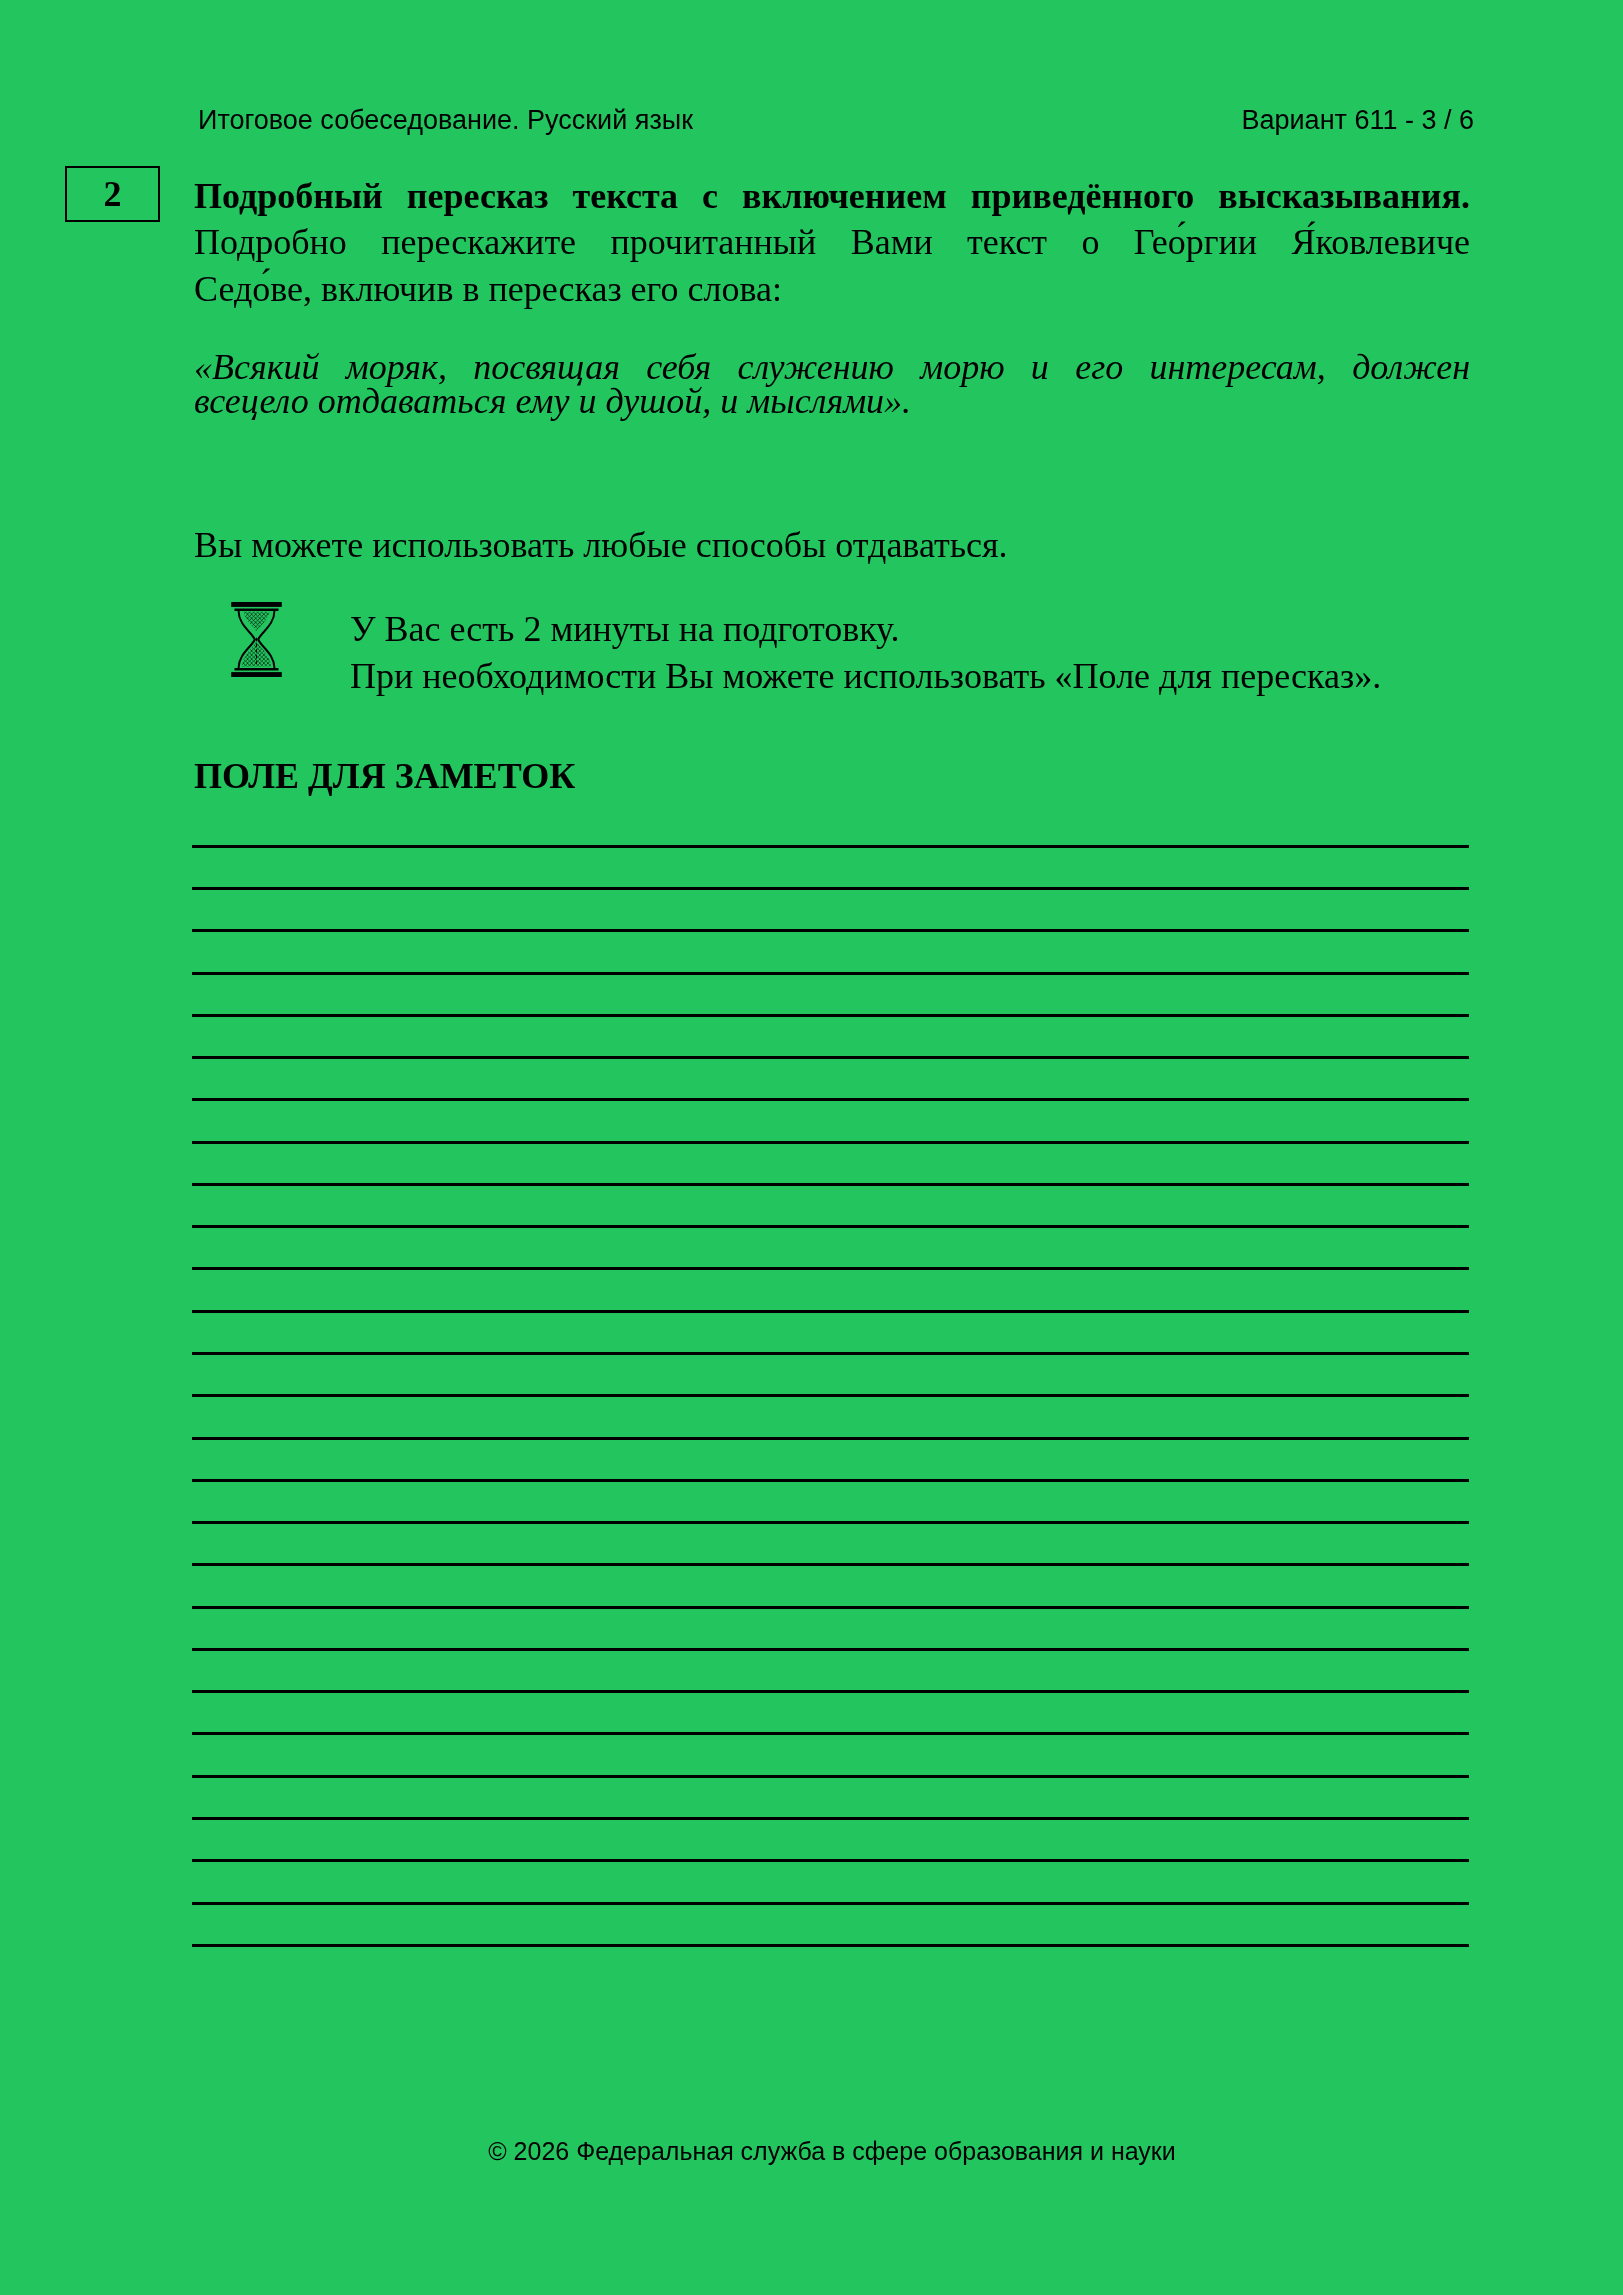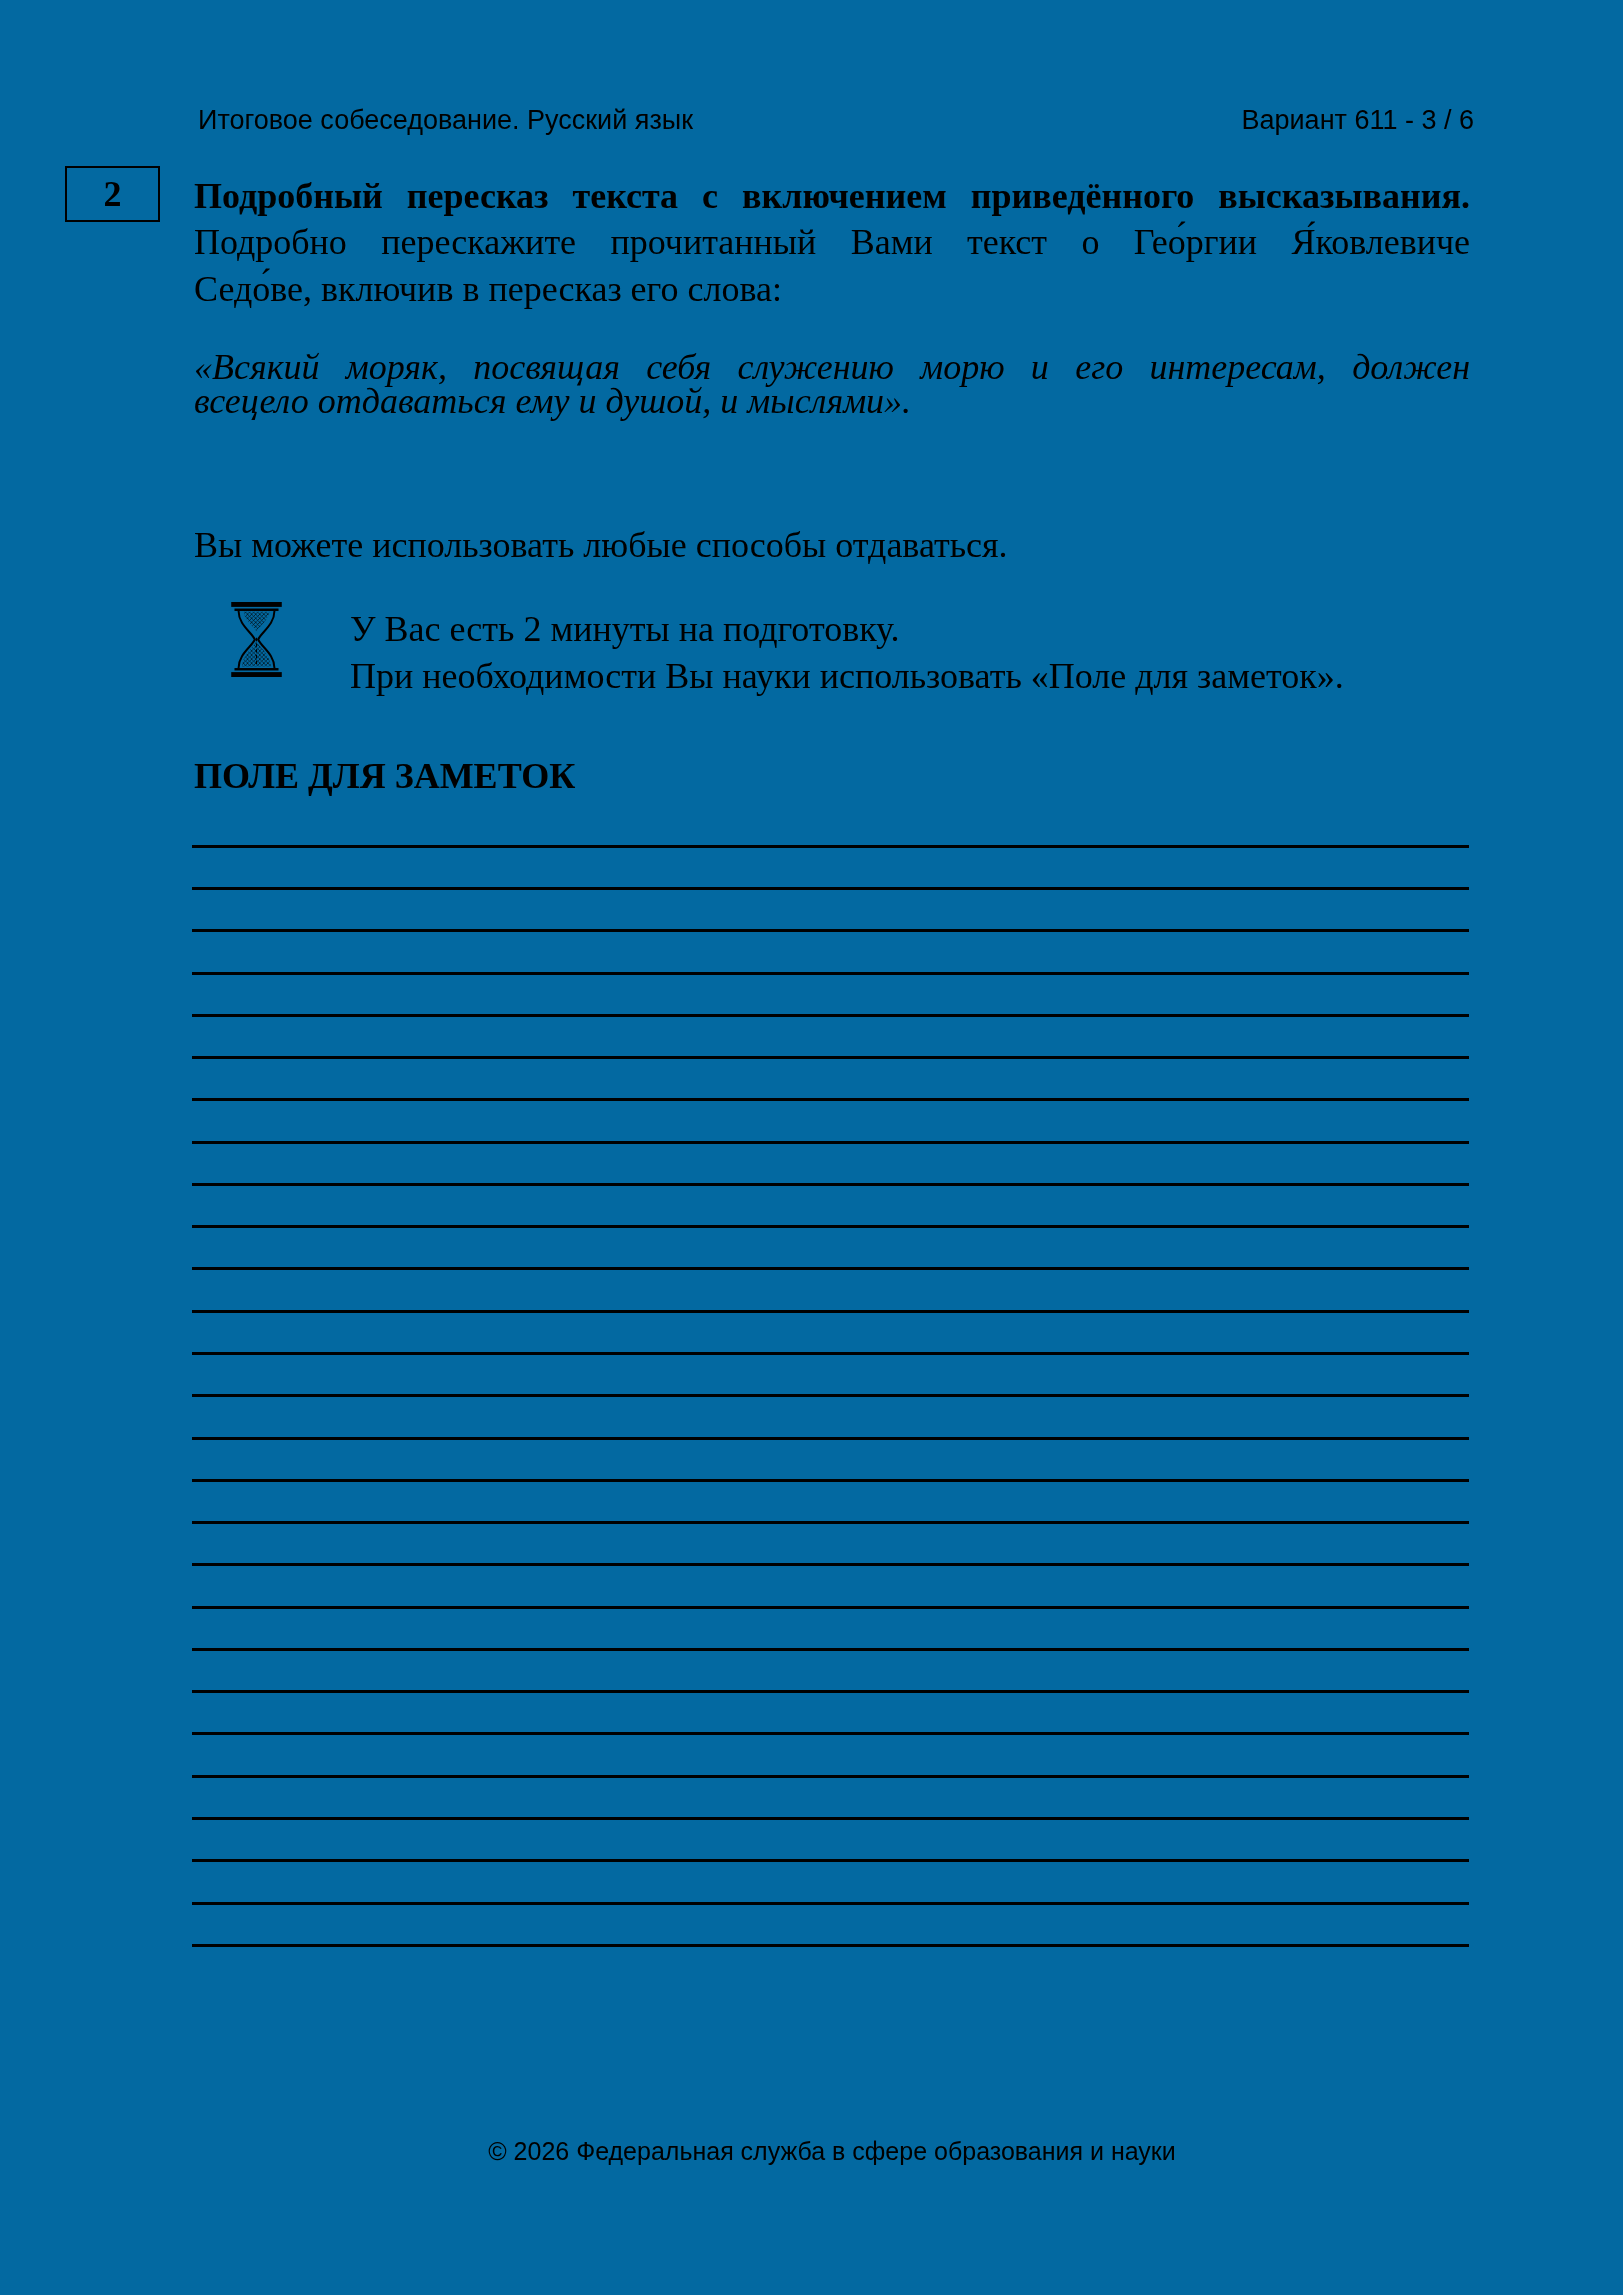--- a/index.html
+++ b/index.html
@@ -1,19 +1,19 @@
 <!DOCTYPE html>
 <html style="font-size:13px"><head>
 <meta charset="utf-8">
 <style>
   html,body{margin:0;padding:0;background:#fff;}
   .page{
     position:relative;
     width:1623px;height:2295px;
-    background:#0369a1;color:#000;
+    background:#22c55e;color:#000;
     font-family:"Liberation Serif","DejaVu Serif",serif;
     overflow:hidden;
   }
   .sans{font-family:"Liberation Sans","DejaVu Sans",sans-serif;}
   
   .hdr{position:absolute;top:104px;font-size:27px;line-height:33px;white-space:nowrap;}
   .hdr-left{left:198px;}
   .hdr-right{right:149px;text-align:right;}
   
   .numbox{
@@ -76,21 +76,21 @@
     <rect x="4" y="81" width="54" height="3" fill="#000"></rect>
     <rect x="0" y="86" width="62" height="6" fill="#000"></rect>
     <path d="M9,11 C9,28 25,37 29,46 C25,55 9,64 9,81" fill="none" stroke="#000" stroke-width="2.4"></path>
     <path d="M53,11 C53,28 37,37 33,46 C37,55 53,64 53,81" fill="none" stroke="#000" stroke-width="2.4"></path>
     <path d="M15,12 L47,12 C44,24 35,30 31,36 C27,30 18,24 15,12 Z" fill="url(#hatch)"></path>
     <path d="M31,48 C27,56 15,63 13,79 L49,79 C47,63 35,56 31,48 Z" fill="url(#hatch)"></path>
     <line x1="31" y1="44" x2="31" y2="76" stroke="#000" stroke-width="1.4" stroke-dasharray="4 3"></line>
   </svg>
 
   <div class="line timer-line tm1">У Вас есть 2 минуты на подготовку.</div>
-  <div class="line timer-line tm2">При необходимости Вы науки использовать «Поле для заметок».</div>
+  <div class="line timer-line tm2">При необходимости Вы можете использовать «Поле для пересказ».</div>
 
   <div class="line notes-heading">ПОЛЕ ДЛЯ ЗАМЕТОК</div>
 
   <div id="notes-field">
       <div class="note-line" style="top: 845px;"></div>
       <div class="note-line" style="top: 887px;"></div>
       <div class="note-line" style="top: 929px;"></div>
       <div class="note-line" style="top: 972px;"></div>
       <div class="note-line" style="top: 1014px;"></div>
       <div class="note-line" style="top: 1056px;"></div>

